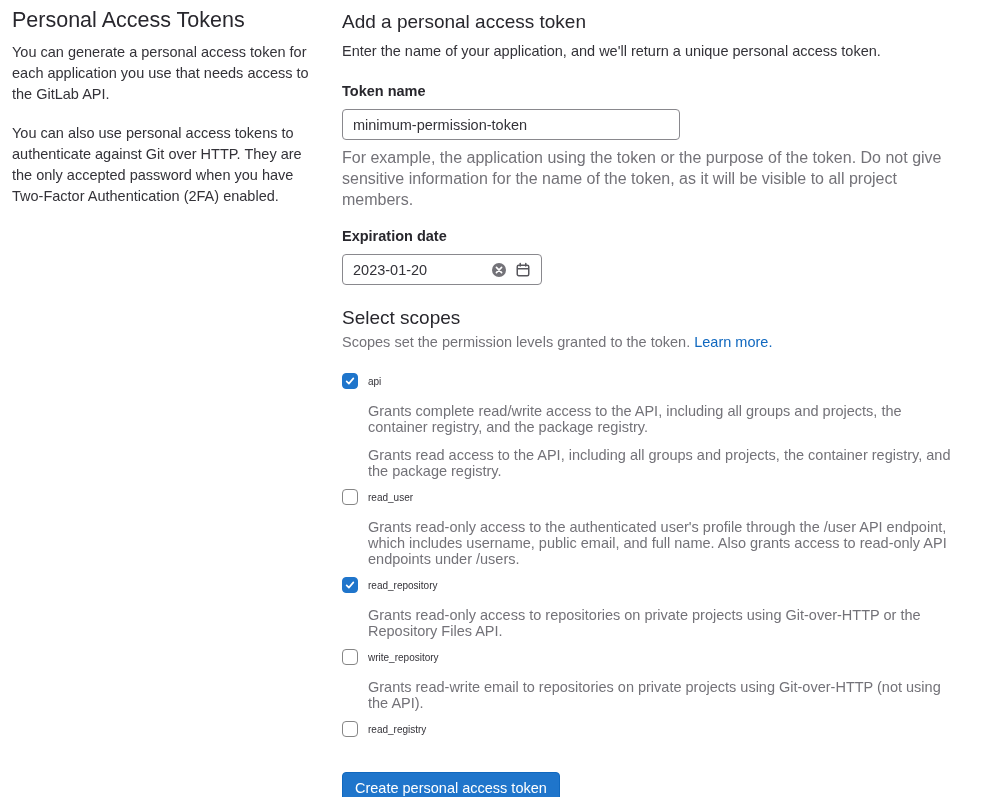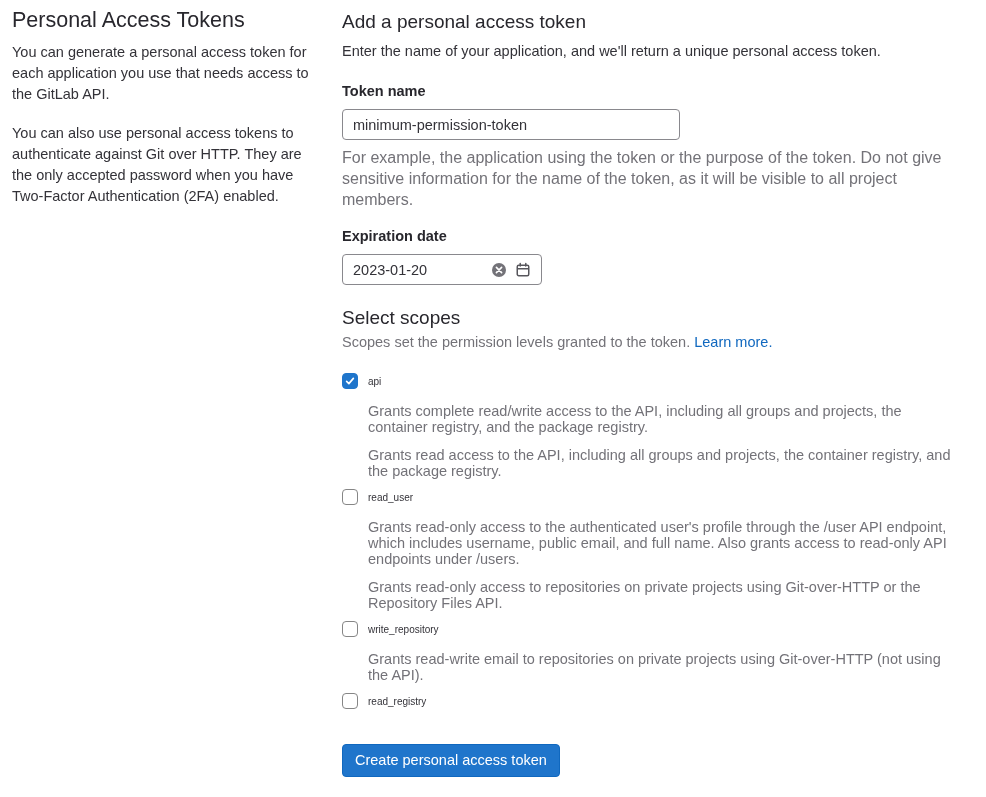--- a/index.html
+++ b/index.html
@@ -234,20 +234,28 @@
     <div class="scope-row">
       <span class="scope-checkbox">
         
       </span>
       <span class="scope-label">read_user</span>
     </div>
     <p class="scope-desc">Grants read-only access to the authenticated user's profile through the /user API endpoint, which includes username, public email, and full name. Also grants access to read-only API endpoints under /users.</p>
   </div>
 
   <div class="scope-item">
+    <div class="scope-row">
+      <span class="scope-checkbox checked">
+        <svg width="12" height="12" viewBox="0 0 16 16" fill="none">
+          <path d="M3.5 8.5 L6.5 11.5 L12.5 4.5" stroke="#ffffff" stroke-width="2.2" stroke-linecap="round" stroke-linejoin="round"></path>
+        </svg>
+      </span>
+      <span class="scope-label">read_repository</span>
+    </div>
     <p class="scope-desc">Grants read-only access to repositories on private projects using Git-over-HTTP or the Repository Files API.</p>
   </div>
 
   <div class="scope-item">
     <div class="scope-row">
       <span class="scope-checkbox">
         
       </span>
       <span class="scope-label">write_repository</span>
     </div>

